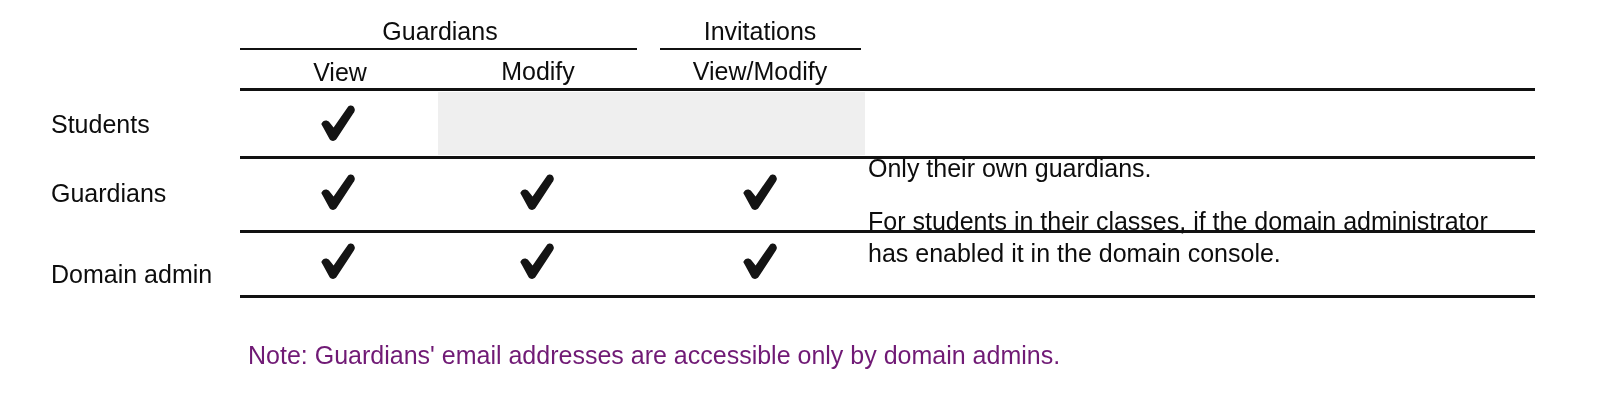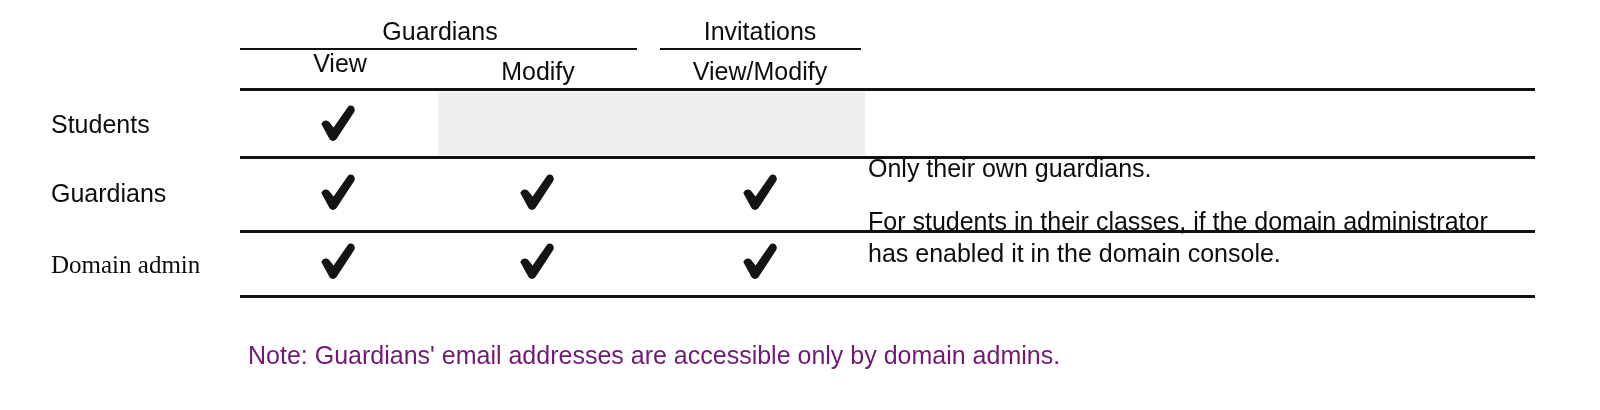--- a/index.html
+++ b/index.html
@@ -97,36 +97,36 @@
   <div class="shade" style="left:438px; top:92px; width:427px; height:63px;"></div>
 
   <div class="txt group-label" style="left:340px; top:19px; width:200px;">Guardians</div>
 
   <div class="txt group-label" style="left:660px; top:19px; width:200px;">Invitations</div>
 
   <div class="rule group" style="left:240px; top:48px; width:397px;"></div>
 
   <div class="rule group" style="left:660px; top:48px; width:201px;"></div>
 
-  <div class="txt sub-label" style="left:240px; top:51px; width:200px;text-align:center;">View</div>
+  <div class="txt sub-label" style="left:240px; top:60px; width:200px;text-align:center;">View</div>
 
   <div class="txt sub-label" style="left:438px; top:59px; width:200px;">Modify</div>
 
   <div class="txt sub-label" style="left:660px; top:59px; width:200px;">View/Modify</div>
 
   <div class="rule" style="left:240px; top:88px; width:1295px;"></div>
   <div class="rule" style="left:240px; top:156px; width:1295px;"></div>
   <div class="rule" style="left:240px; top:230px; width:1295px;"></div>
   <div class="rule" style="left:240px; top:295px; width:1295px;"></div>
 
   <div class="txt row-label" style="left:51px; top:112px;">Students</div>
 
   <div class="txt row-label" style="left:51px; top:181px;">Guardians</div>
 
-  <div class="txt row-label" style="left:51px; top:252px;font-family:Liberation Serif, serif;">Domain admin</div>
+  <div class="txt row-label" style="left:51px; top:262px;">Domain admin</div>
 
   <div class="check" style="left:338px; top:123px;">
     <svg viewBox="0 0 100 100" aria-hidden="true">
       <path d="M12 52 C16 44, 24 42, 30 48 L40 60 L72 14 C77 8, 86 10, 88 18 C89 22, 87 25, 85 28 L47 86 C43 92, 35 92, 31 87 Z" fill="#141414"></path>
     </svg>
   </div>
 
   <div class="check" style="left:338px; top:192px;">
     <svg viewBox="0 0 100 100" aria-hidden="true">
       <path d="M12 52 C16 44, 24 42, 30 48 L40 60 L72 14 C77 8, 86 10, 88 18 C89 22, 87 25, 85 28 L47 86 C43 92, 35 92, 31 87 Z" fill="#141414"></path>

